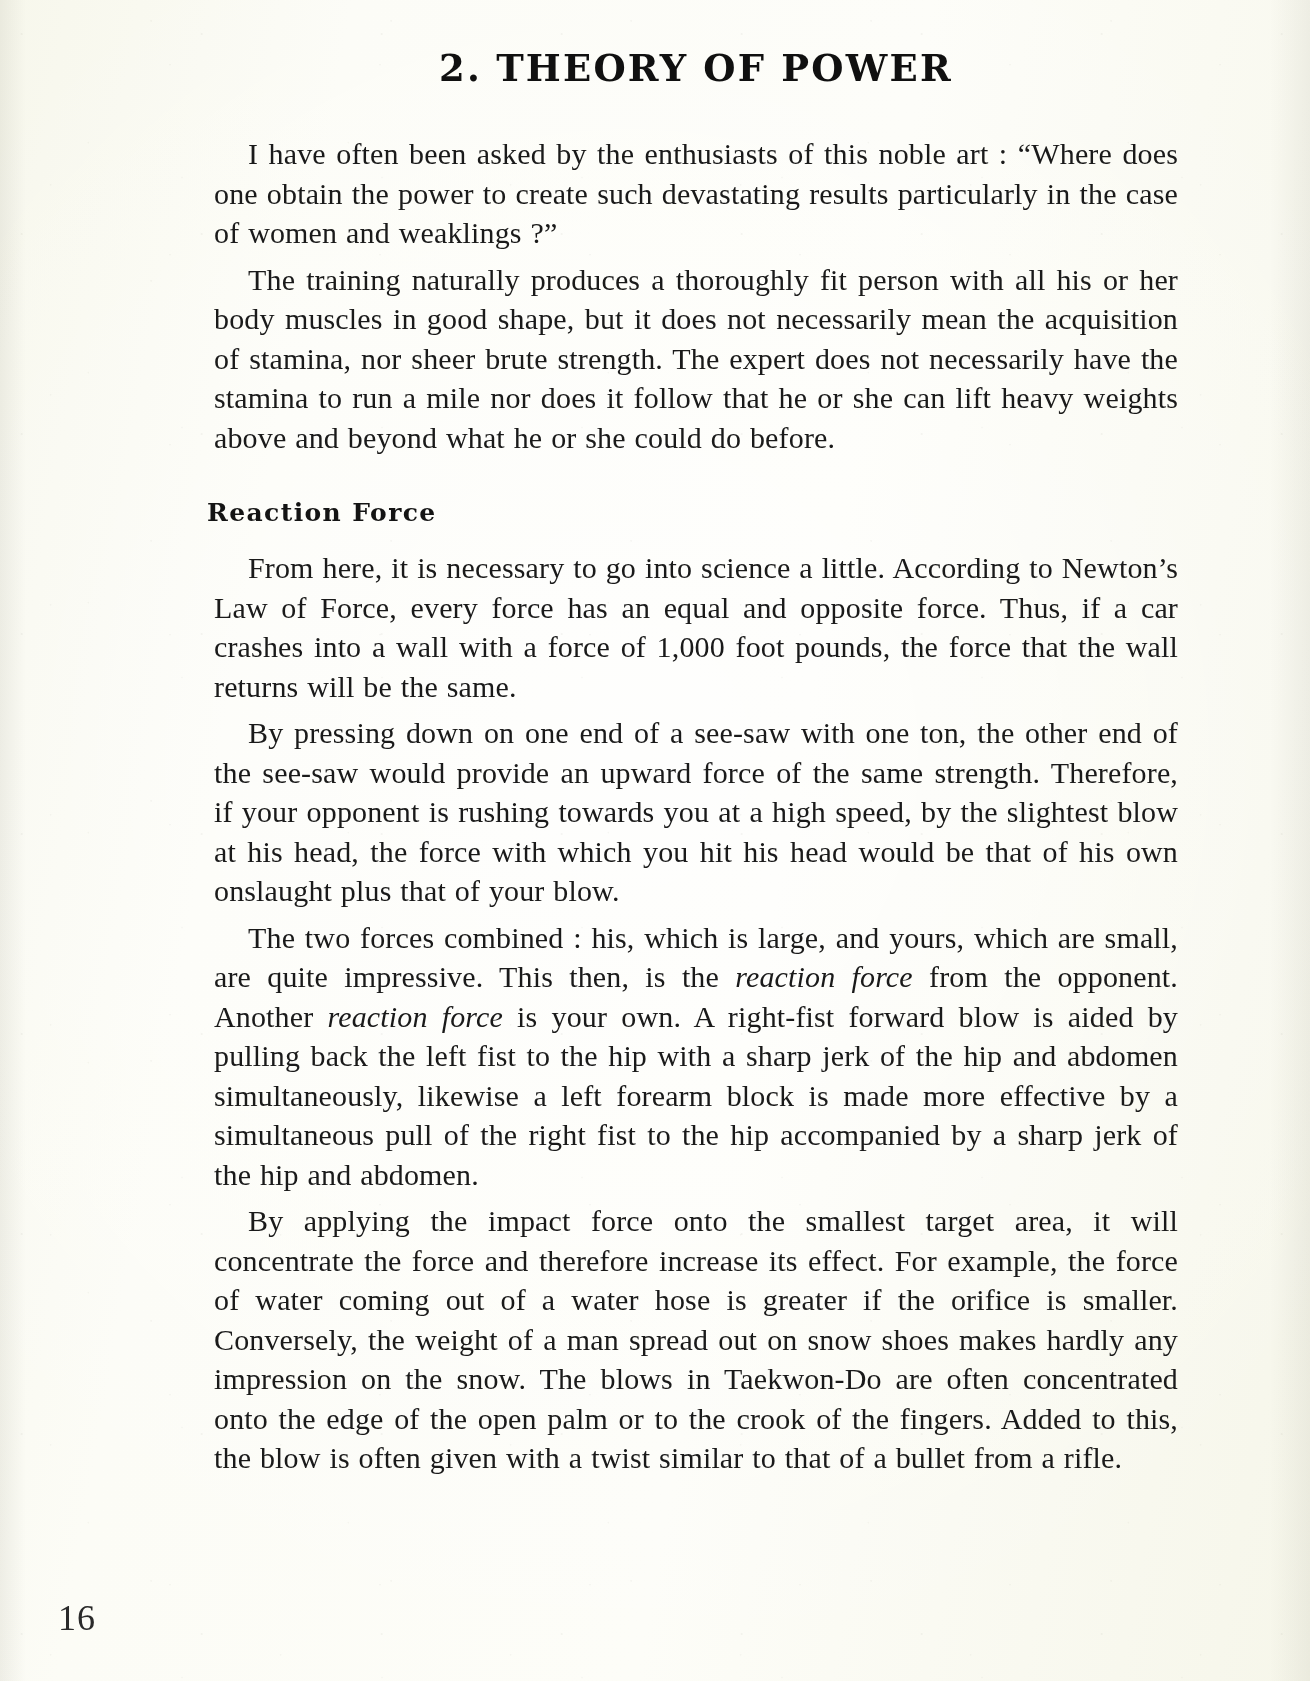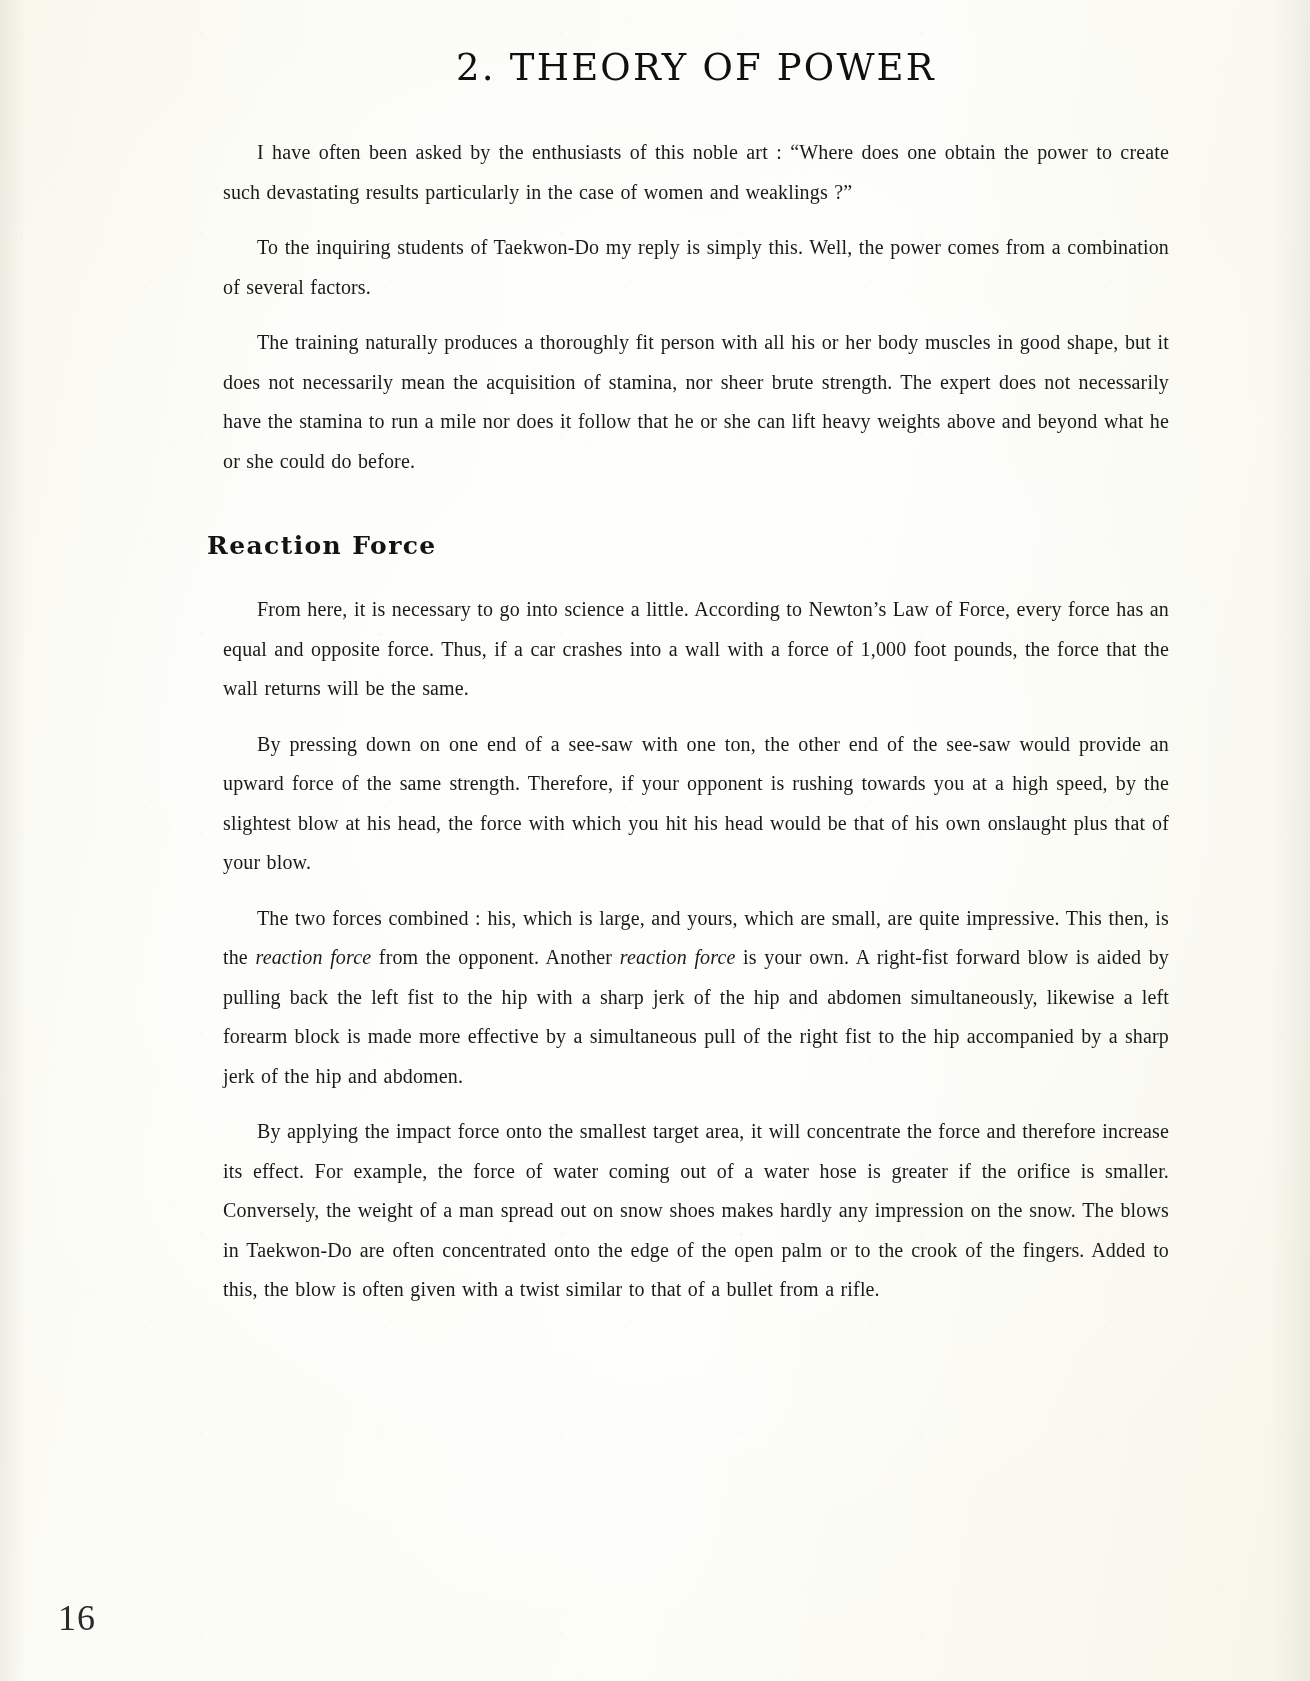--- a/index.html
+++ b/index.html
@@ -45,33 +45,33 @@
     left: 207px;
     top: 0;
     width: 978px;
   }
 
   h1.chapter-title {
     margin: 0;
     padding-top: 46px;
     text-align: center;
     font-family: "DejaVu Serif", "Liberation Serif", serif;
-    font-weight: 400;
+    font-weight: 700;
     font-size: 37px;
     letter-spacing: 2.2px;
     color: #101010;
     white-space: pre;
   }
   .title-num { margin-right: 14px; }
 
   p.body-text {
-    margin: 16px;
+    margin: 7px;
     text-align: justify;
     text-justify: inter-word;
-    font-size: 20px;
+    font-size: 30px;
     line-height: 39.5px;
     text-indent: 34px;
     color: #1a1a1a;
     letter-spacing: 0.15px;
     word-spacing: 1.2px;
   }
   p.first-para { margin-top: 44px; }
   p.body-text + p.body-text { margin-top: 2px; }
 
   p.after-heading { text-indent: 34px; }
@@ -120,21 +120,20 @@
 </head>
 <body>
 
 <div class="page">
 
   <div class="content">
 
     <h1 class="chapter-title"><span class="title-num">2.</span><span>THEORY OF POWER</span></h1>
 
     <p class="body-text first-para">I have often been asked by the enthusiasts of this noble art : “Where does one obtain the power to create such devastating results particularly in the case of women and weaklings ?”</p>
-    <p class="body-text">To the inquiring students of Taekwon-Do my reply is simply this. Well, the power comes from a combination of several factors.</p>
     <p class="body-text">The training naturally produces a thoroughly fit person with all his or her body muscles in good shape, but it does not necessarily mean the acquisition of stamina, nor sheer brute strength. The expert does not necessarily have the stamina to run a mile nor does it follow that he or she can lift heavy weights above and beyond what he or she could do before.</p>
 
     <h2 class="section-heading">Reaction Force</h2>
     <p class="body-text after-heading">From here, it is necessary to go into science a little. According to Newton’s Law of Force, every force has an equal and opposite force. Thus, if a car crashes into a wall with a force of 1,000 foot pounds, the force that the wall returns will be the same.</p>
     <p class="body-text">By pressing down on one end of a see-saw with one ton, the other end of the see-saw would provide an upward force of the same strength. Therefore, if your opponent is rushing towards you at a high speed, by the slightest blow at his head, the force with which you hit his head would be that of his own onslaught plus that of your blow.</p>
     <p class="body-text"><span>The two forces combined : his, which is large, and yours, which are small, are quite impressive. This then, is the </span><em class="emph">reaction force</em><span> from the opponent. Another </span><em class="emph">reaction force</em><span> is your own. A right-fist forward blow is aided by pulling back the left fist to the hip with a sharp jerk of the hip and abdomen simultaneously, likewise a left forearm block is made more effective by a simultaneous pull of the right fist to the hip accompanied by a sharp jerk of the hip and abdomen.</span></p>
 
     <p class="body-text after-heading">By applying the impact force onto the smallest target area, it will concentrate the force and therefore increase its effect. For example, the force of water coming out of a water hose is greater if the orifice is smaller. Conversely, the weight of a man spread out on snow shoes makes hardly any impression on the snow. The blows in Taekwon-Do are often concentrated onto the edge of the open palm or to the crook of the fingers. Added to this, the blow is often given with a twist similar to that of a bullet from a rifle.</p>
 
   </div>

